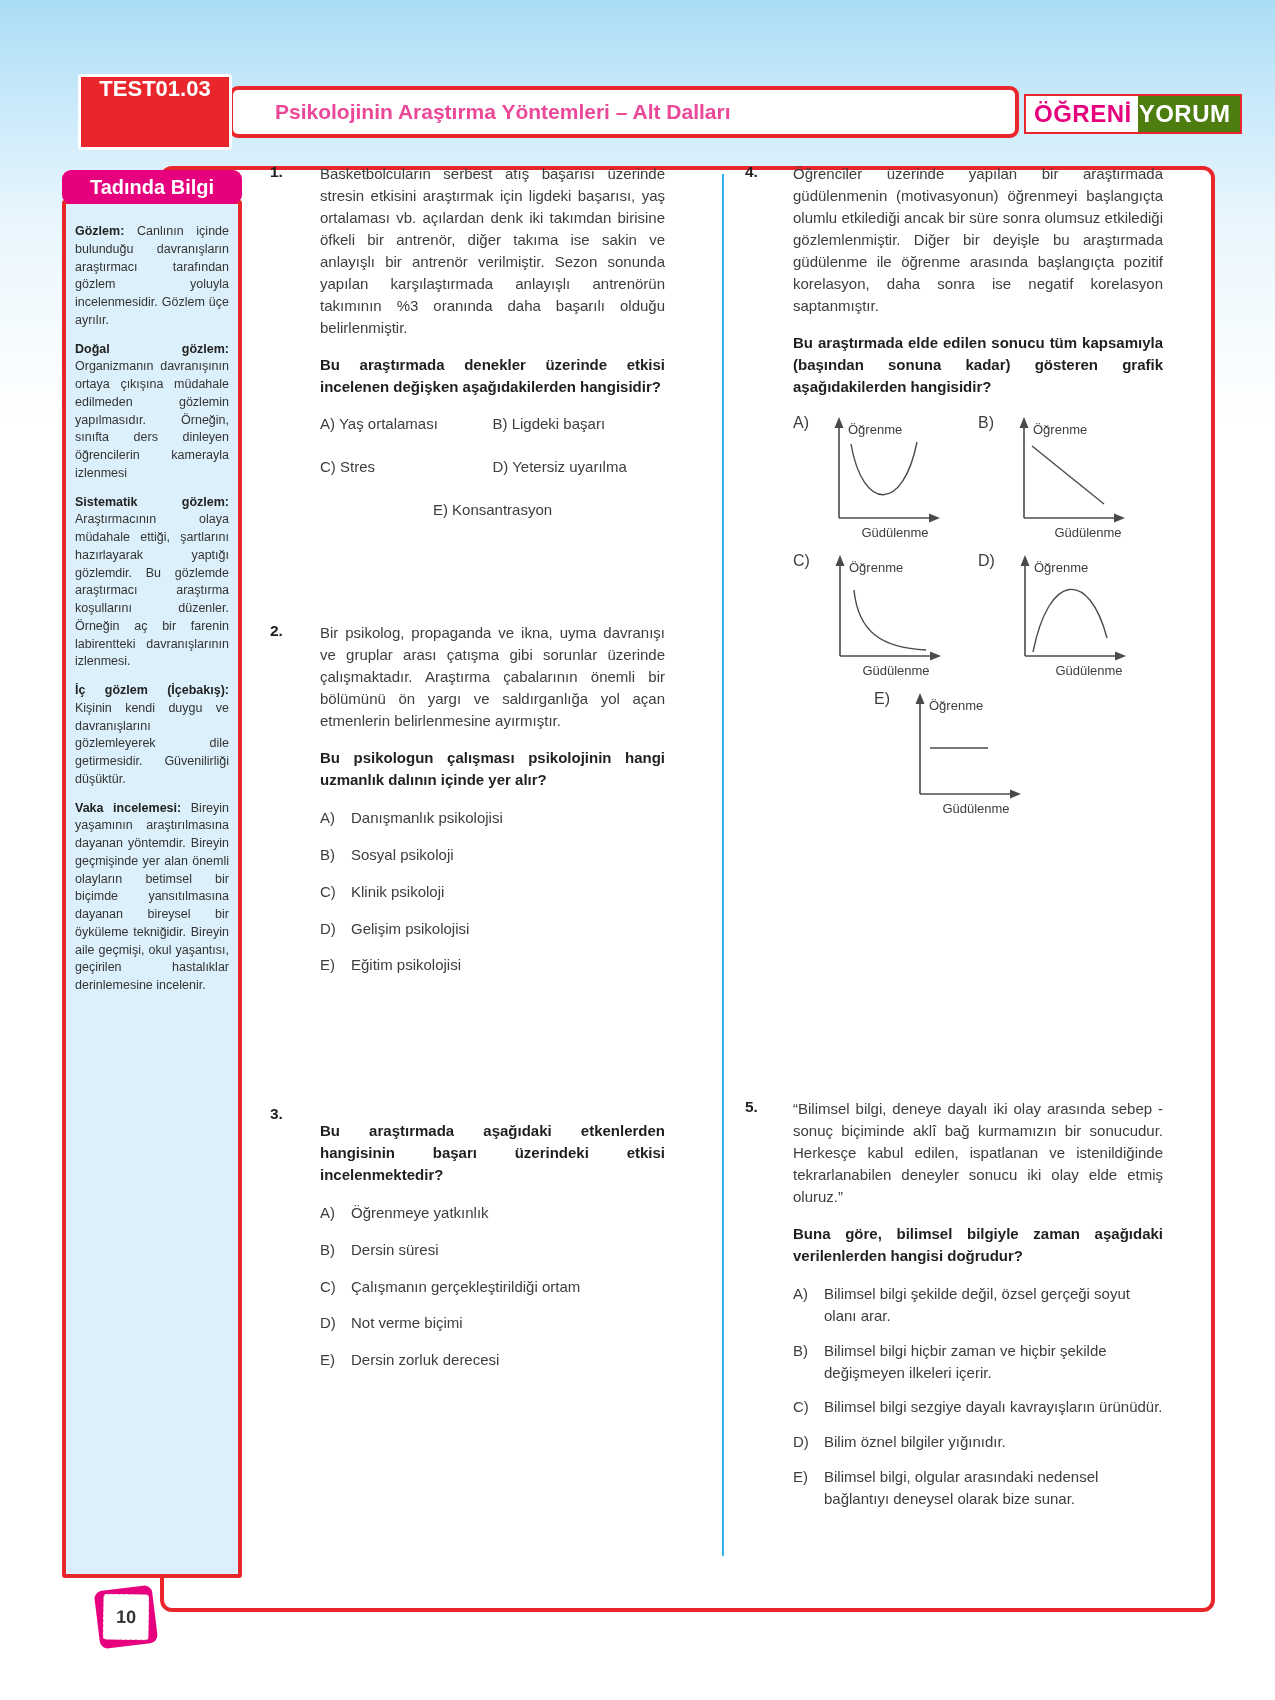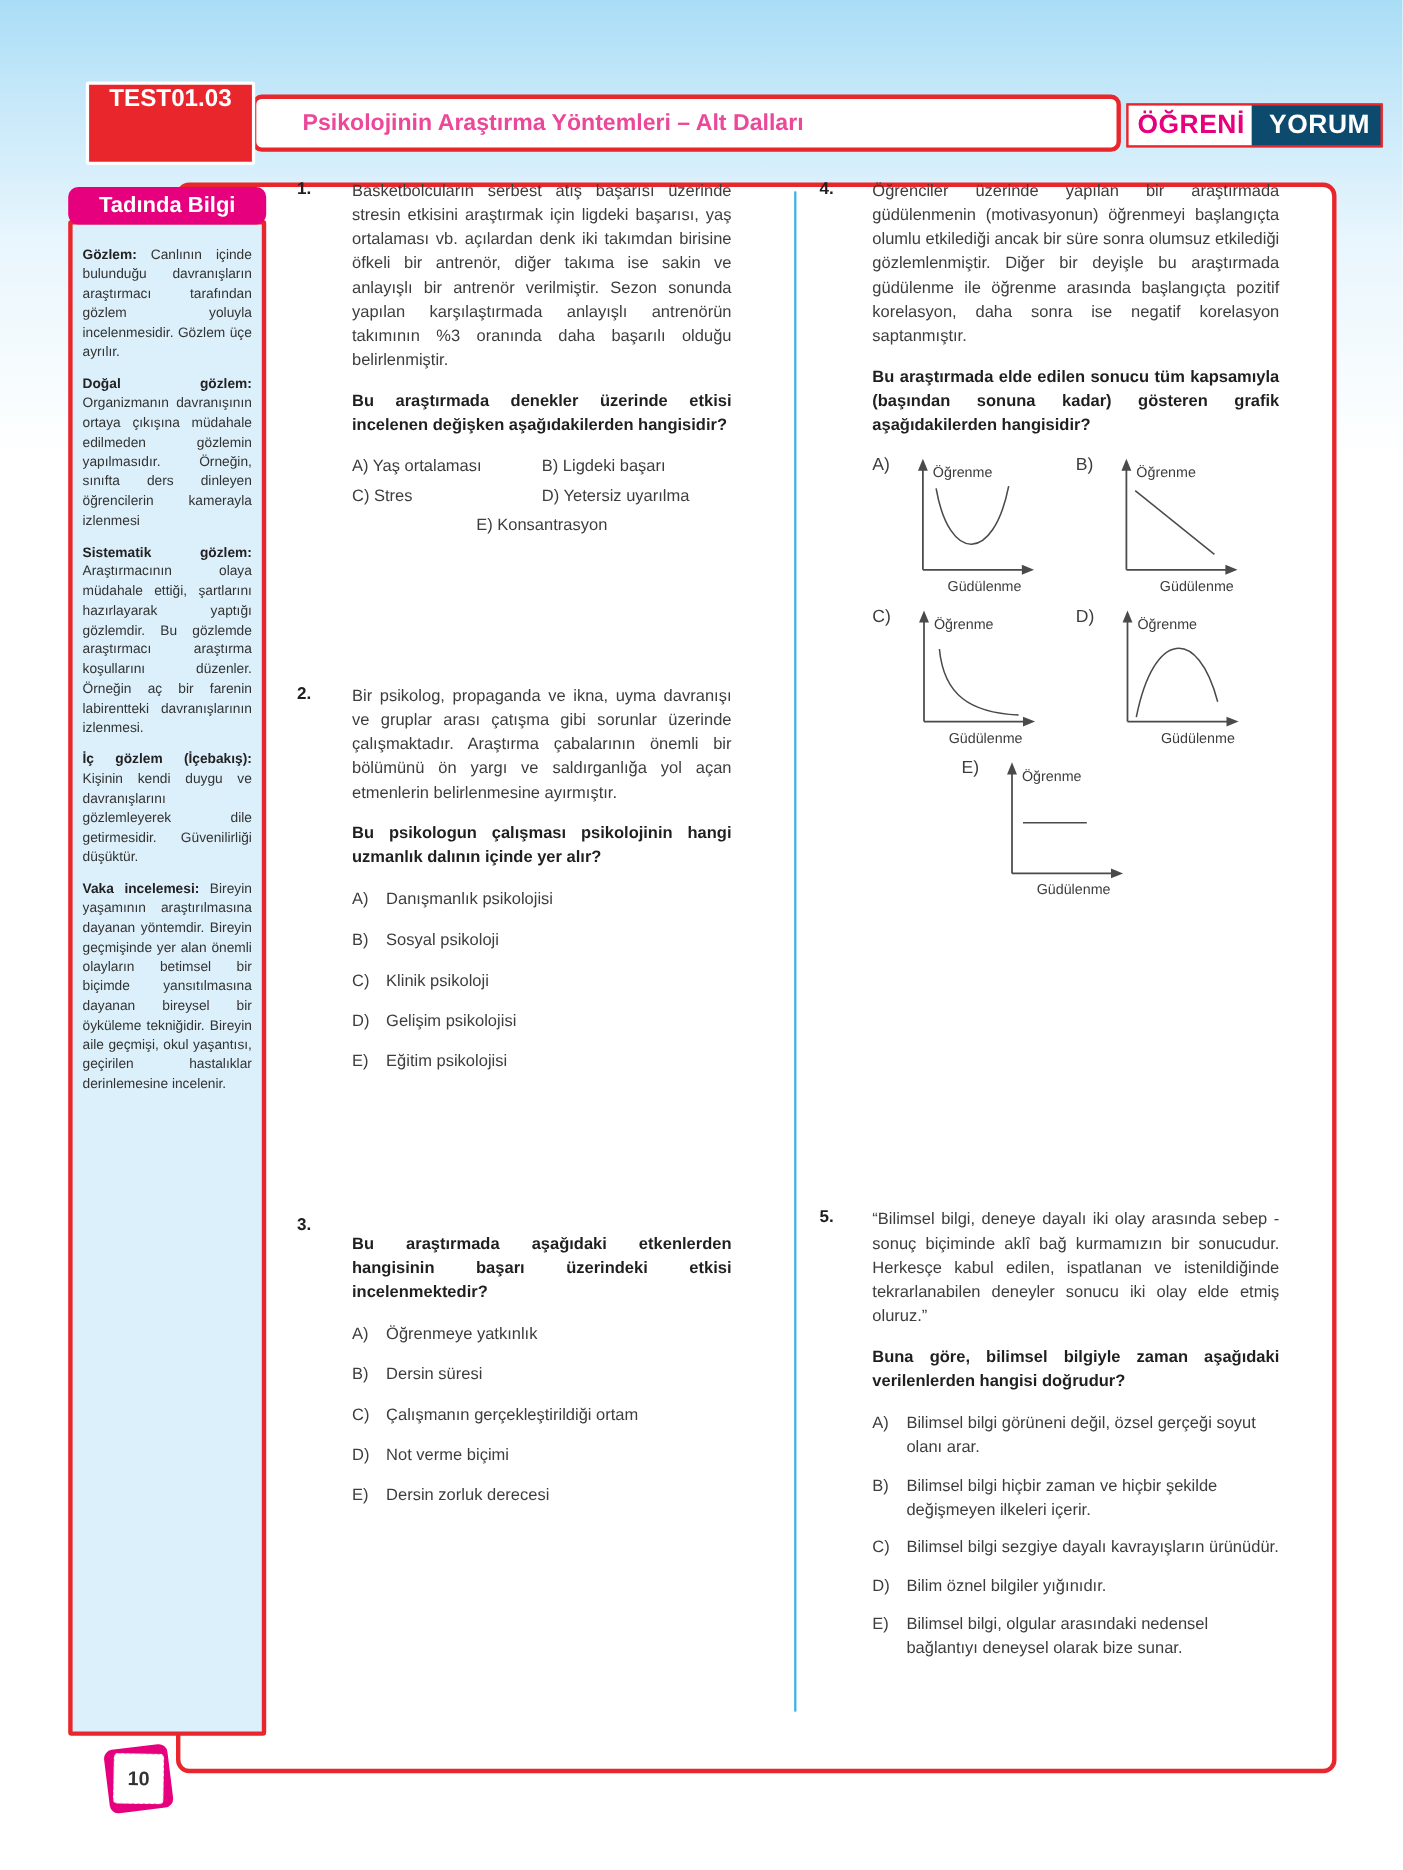--- a/index.html
+++ b/index.html
@@ -25,21 +25,21 @@
     position:absolute; left:229px; top:86px; width:790px; height:52px;
     background:#fff; border:4px solid #e8262b; border-radius:9px;
     display:flex; align-items:center; padding-left:42px; z-index:5;
   }
   .title-bar .title { color:#ec4899; font-weight:bold; font-size:21px; }
   .brand {
     position:absolute; left:1024px; top:94px; height:40px; z-index:7;
     display:flex; align-items:stretch; border:2px solid #e8262b; background:#e8262b;
   }
   .brand .b1 { background:#fff; color:#e6007e; font-weight:bold; font-size:24px; padding:4px 6px 0 8px; letter-spacing:.5px; }
-  .brand .b2 { background:#0c4a6e; color:#fff; font-weight:bold; font-size:24px; padding:4px 9px 0 16px; letter-spacing:.5px; }
+  .brand .b2 { background:#4d7c0f; color:#fff; font-weight:bold; font-size:24px; padding:4px 9px 0 1px; letter-spacing:.5px; }
 
   
   .frame {
     position:absolute; left:160px; top:166px; width:1055px; height:1446px;
     background:#fff; border:4px solid #e8262b; border-radius:12px; z-index:1;
   }
   .divider {
     position:absolute; left:722px; top:174px; width:2px; height:1382px;
     background:#35b1e8; z-index:2;
   }
@@ -68,21 +68,21 @@
 
   
   .question { position:absolute; z-index:4; color:#3d3d3d; }
   .qgrid { display:grid; grid-template-columns:50px 1fr; }
   .qgrid-r { display:grid; grid-template-columns:48px 1fr; }
   .qnum { font-weight:bold; font-size:15.5px; color:#1f1f1f; }
   .qtext { font-size:15px; line-height:1.47; text-align:justify; }
   .qbold { font-size:15px; line-height:1.47; font-weight:bold; color:#1f1f1f; text-align:justify; margin-top:15px; }
 
   
-  .opts-2col { margin-top:17px; display:grid; grid-template-columns:1fr 1fr; row-gap:10px; font-size:15px; }
+  .opts-2col { margin-top:17px; display:grid; grid-template-columns:1fr 1fr; row-gap:26px; font-size:15px; }
   .opts-2col .opt-e { grid-column:1 / 3; justify-self:center; }
   .opts-list { margin-top:16px; font-size:15px; }
   .opts-list .opt { display:grid; grid-template-columns:31px 1fr; margin-bottom:15px; line-height:1.45; }
   .opts-wrap .opt { margin-bottom:13px; }
 
   
   .graphs { margin-top:14px; display:grid; grid-template-columns:1fr 1fr; row-gap:8px; }
   .graph-cell { display:flex; align-items:flex-start; }
   .graph-cell.center { grid-column:1 / 3; justify-self:center; margin-left:-30px; }
   .gletter { font-size:16px; color:#3d3d3d; margin:2px 2px 0 0; }
@@ -286,21 +286,21 @@
   </div>
 
   <div class="question qgrid-r" style="left:745px; top:1098px; width:418px;">
     <div class="qnum">5.</div>
     <div>
       <div class="qtext">“Bilimsel bilgi, deneye dayalı iki olay arasında sebep - sonuç biçiminde aklî bağ kurmamızın bir sonucudur. Herkesçe kabul edilen, ispatlanan ve istenildiğinde tekrarlanabilen deneyler sonucu iki olay elde etmiş oluruz.”</div>
       <div class="qbold">Buna göre, bilimsel bilgiyle zaman aşağıdaki verilenlerden hangisi doğrudur?</div>
       <div class="opts-list opts-wrap">
         <div class="opt">
             <span>A)</span>
-            <span>Bilimsel bilgi görüneni değil, özsel gerçeği soyut olanı arar.</span>
+            <span>Bilimsel bilgi şekilde değil, özsel gerçeği soyut olanı arar.</span>
           </div>
         <div class="opt">
             <span>B)</span>
             <span>Bilimsel bilgi hiçbir zaman ve hiçbir şekilde değişmeyen ilkeleri içerir.</span>
           </div>
         <div class="opt">
             <span>C)</span>
             <span>Bilimsel bilgi sezgiye dayalı kavrayışların ürünüdür.</span>
           </div>
         <div class="opt">

